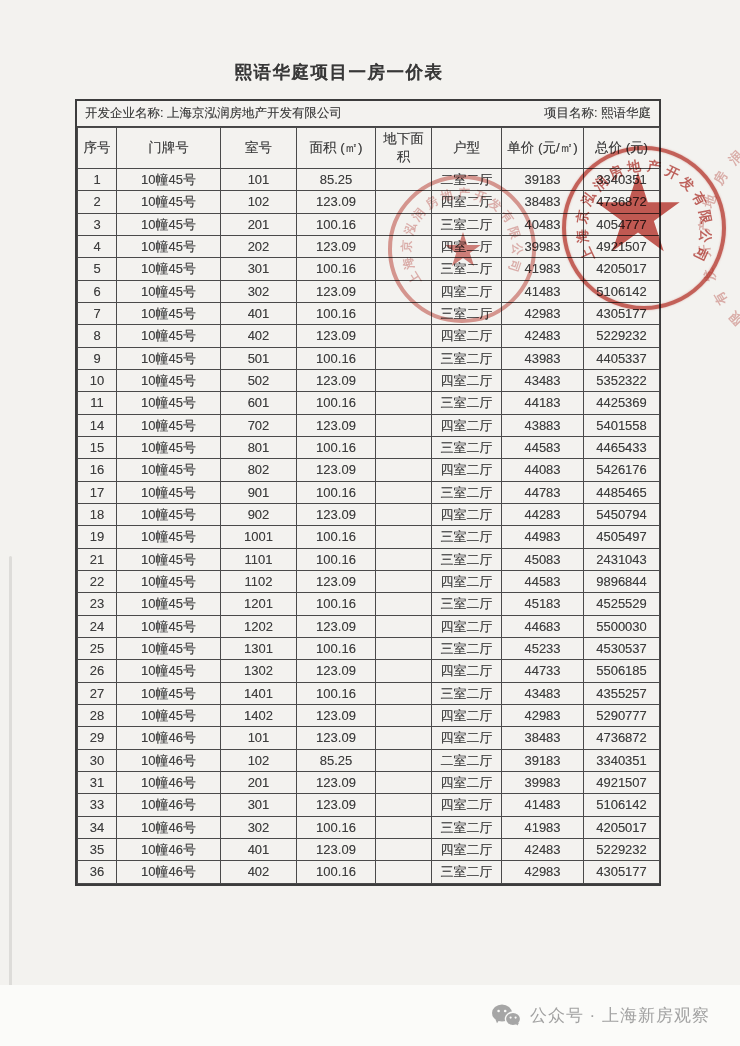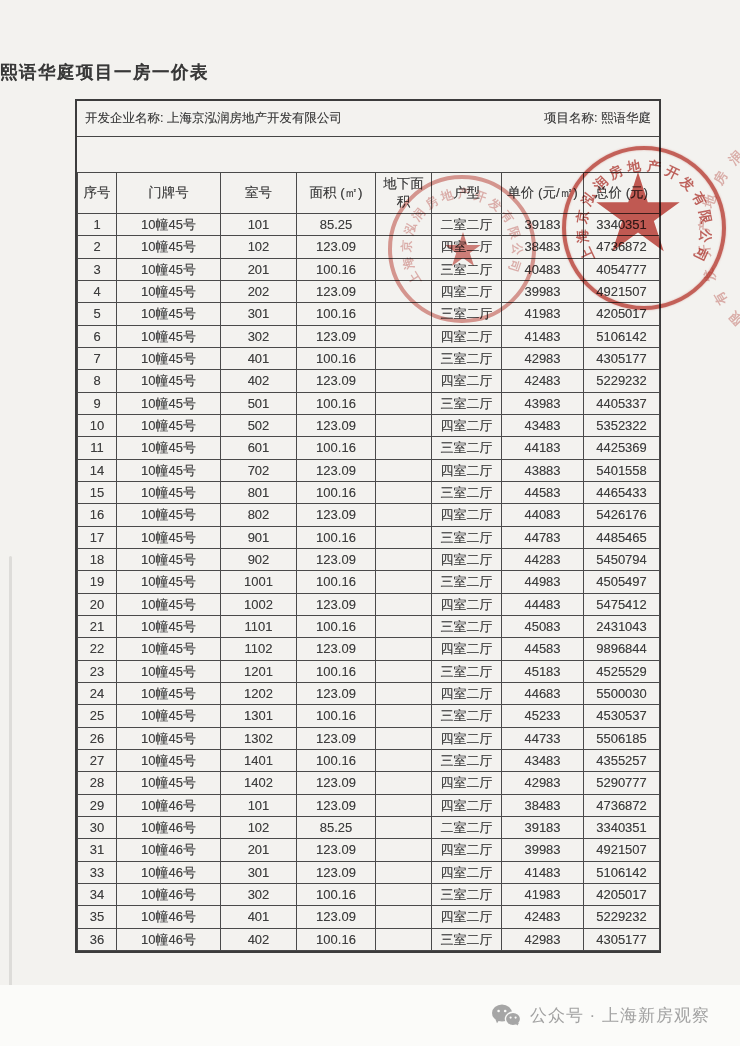--- a/index.html
+++ b/index.html
@@ -4,35 +4,35 @@
 <style>
   * { margin:0; padding:0; box-sizing:border-box; }
   html,body { width:740px; }
   body { font-family:"Liberation Sans","DejaVu Sans",sans-serif; }
   .page {
     position:relative; width:740px; height:1046px;
     background:#f3f2ef; overflow:hidden;
   }
   .doc-title {
     position:absolute; top:60px; left:0; width:678px;
-    font-size:17.5px; font-weight:600;
+    text-align:center; font-size:17.5px; font-weight:600;
     letter-spacing:1.5px; color:#383838;
     text-shadow:0 0 0.5px rgba(56,56,56,0.55);
   }
   .sheet {
     position:absolute; left:75px; top:99px; width:586px;
     border:2px solid #3c3c3c; background:transparent;
     color:#3e3e3e; text-shadow:0 0 0.4px rgba(62,62,62,0.5);
   }
   .info-row {
     display:flex; justify-content:space-between; align-items:center;
-    height:36px; padding:12px 8px; font-size:12.5px;
+    height:26px; padding:12px 8px; font-size:12.5px;
     border-bottom:1.5px solid #454545; white-space:nowrap;
   }
-  table { border-collapse:collapse; table-layout:fixed; width:582px;margin-top:35px; }
+  table { border-collapse:collapse; table-layout:fixed; width:582px; }
   th, td {
     border:1.4px solid #4a4a4a; text-align:center; vertical-align:middle;
     overflow:hidden; padding:0 1px;
   }
   thead th {
     height:41px; font-size:13.5px; font-weight:normal;
     line-height:1.3; word-break:break-all;
   }
   tbody td { height:22.33px; font-size:13px; line-height:1; }
   
@@ -263,30 +263,20 @@
           </tr>
           <tr>
             <td>19</td>
             <td>10幢45号</td>
             <td>1001</td>
             <td>100.16</td>
             <td></td>
             <td>三室二厅</td>
             <td>44983</td>
             <td>4505497</td>
-          </tr>
-          <tr>
-            <td>20</td>
-            <td>10幢45号</td>
-            <td>1002</td>
-            <td>123.09</td>
-            <td></td>
-            <td>四室二厅</td>
-            <td>44483</td>
-            <td>5475412</td>
           </tr>
           <tr>
             <td>21</td>
             <td>10幢45号</td>
             <td>1101</td>
             <td>100.16</td>
             <td></td>
             <td>三室二厅</td>
             <td>45083</td>
             <td>2431043</td>

